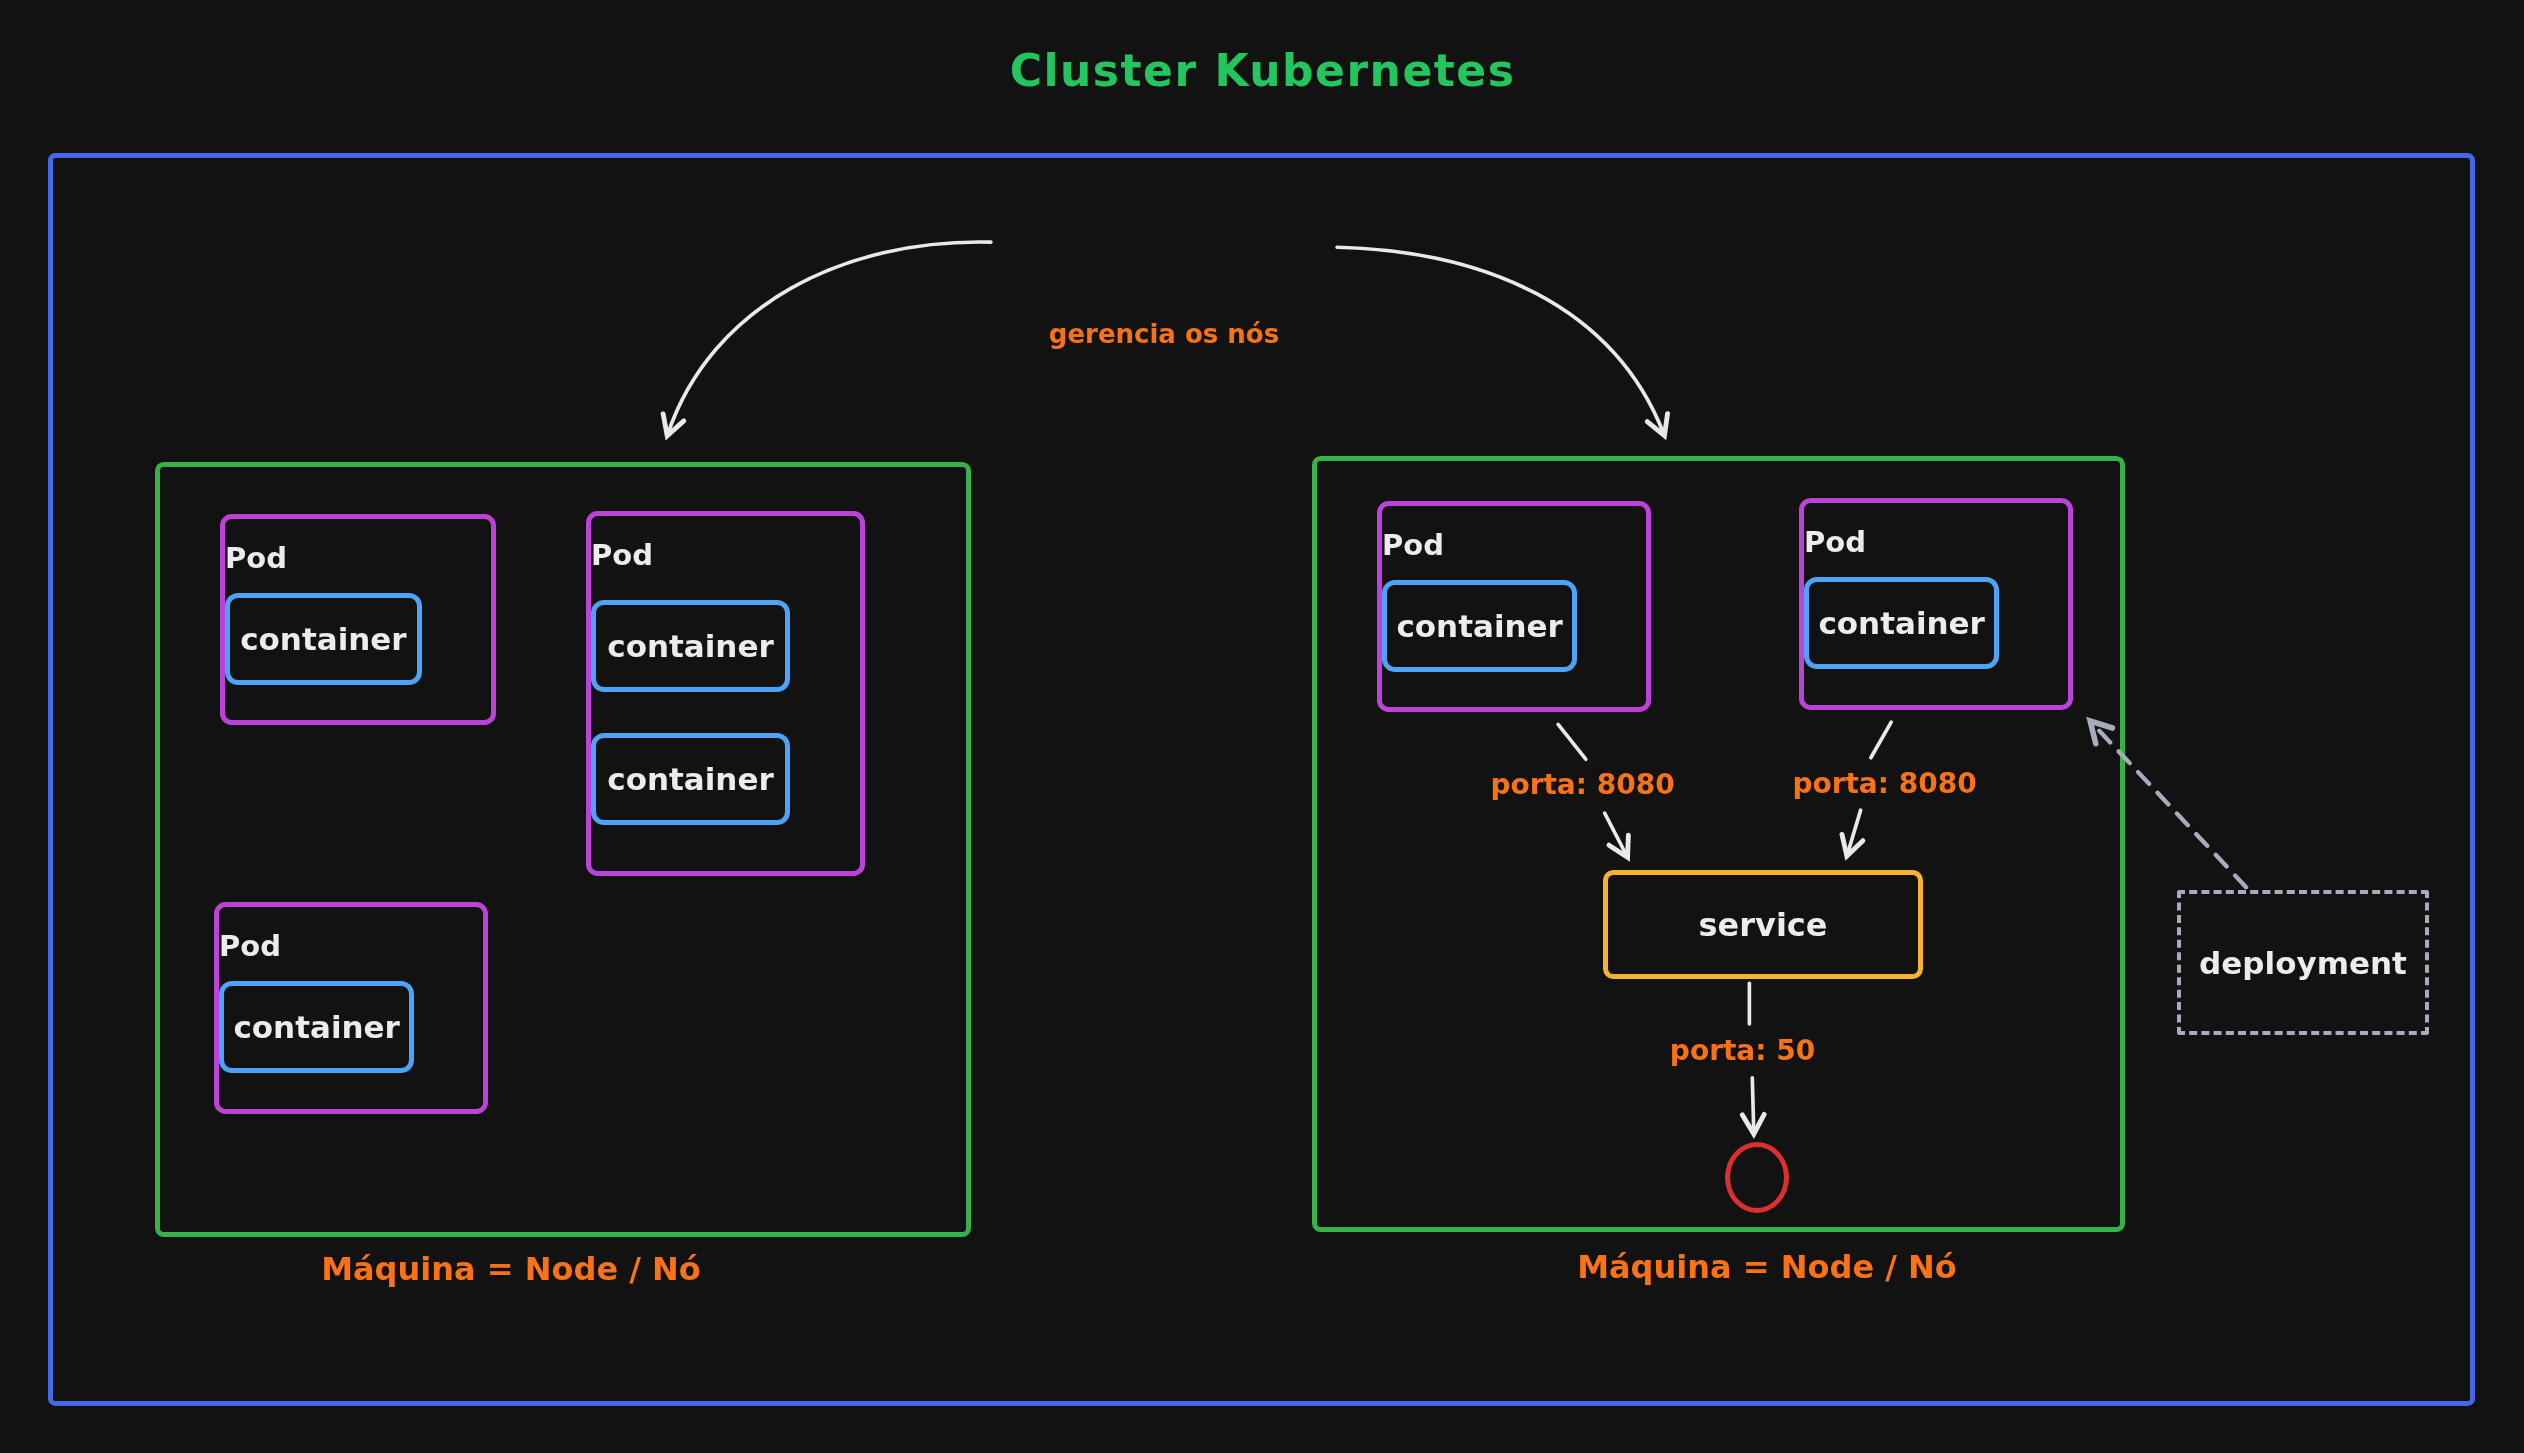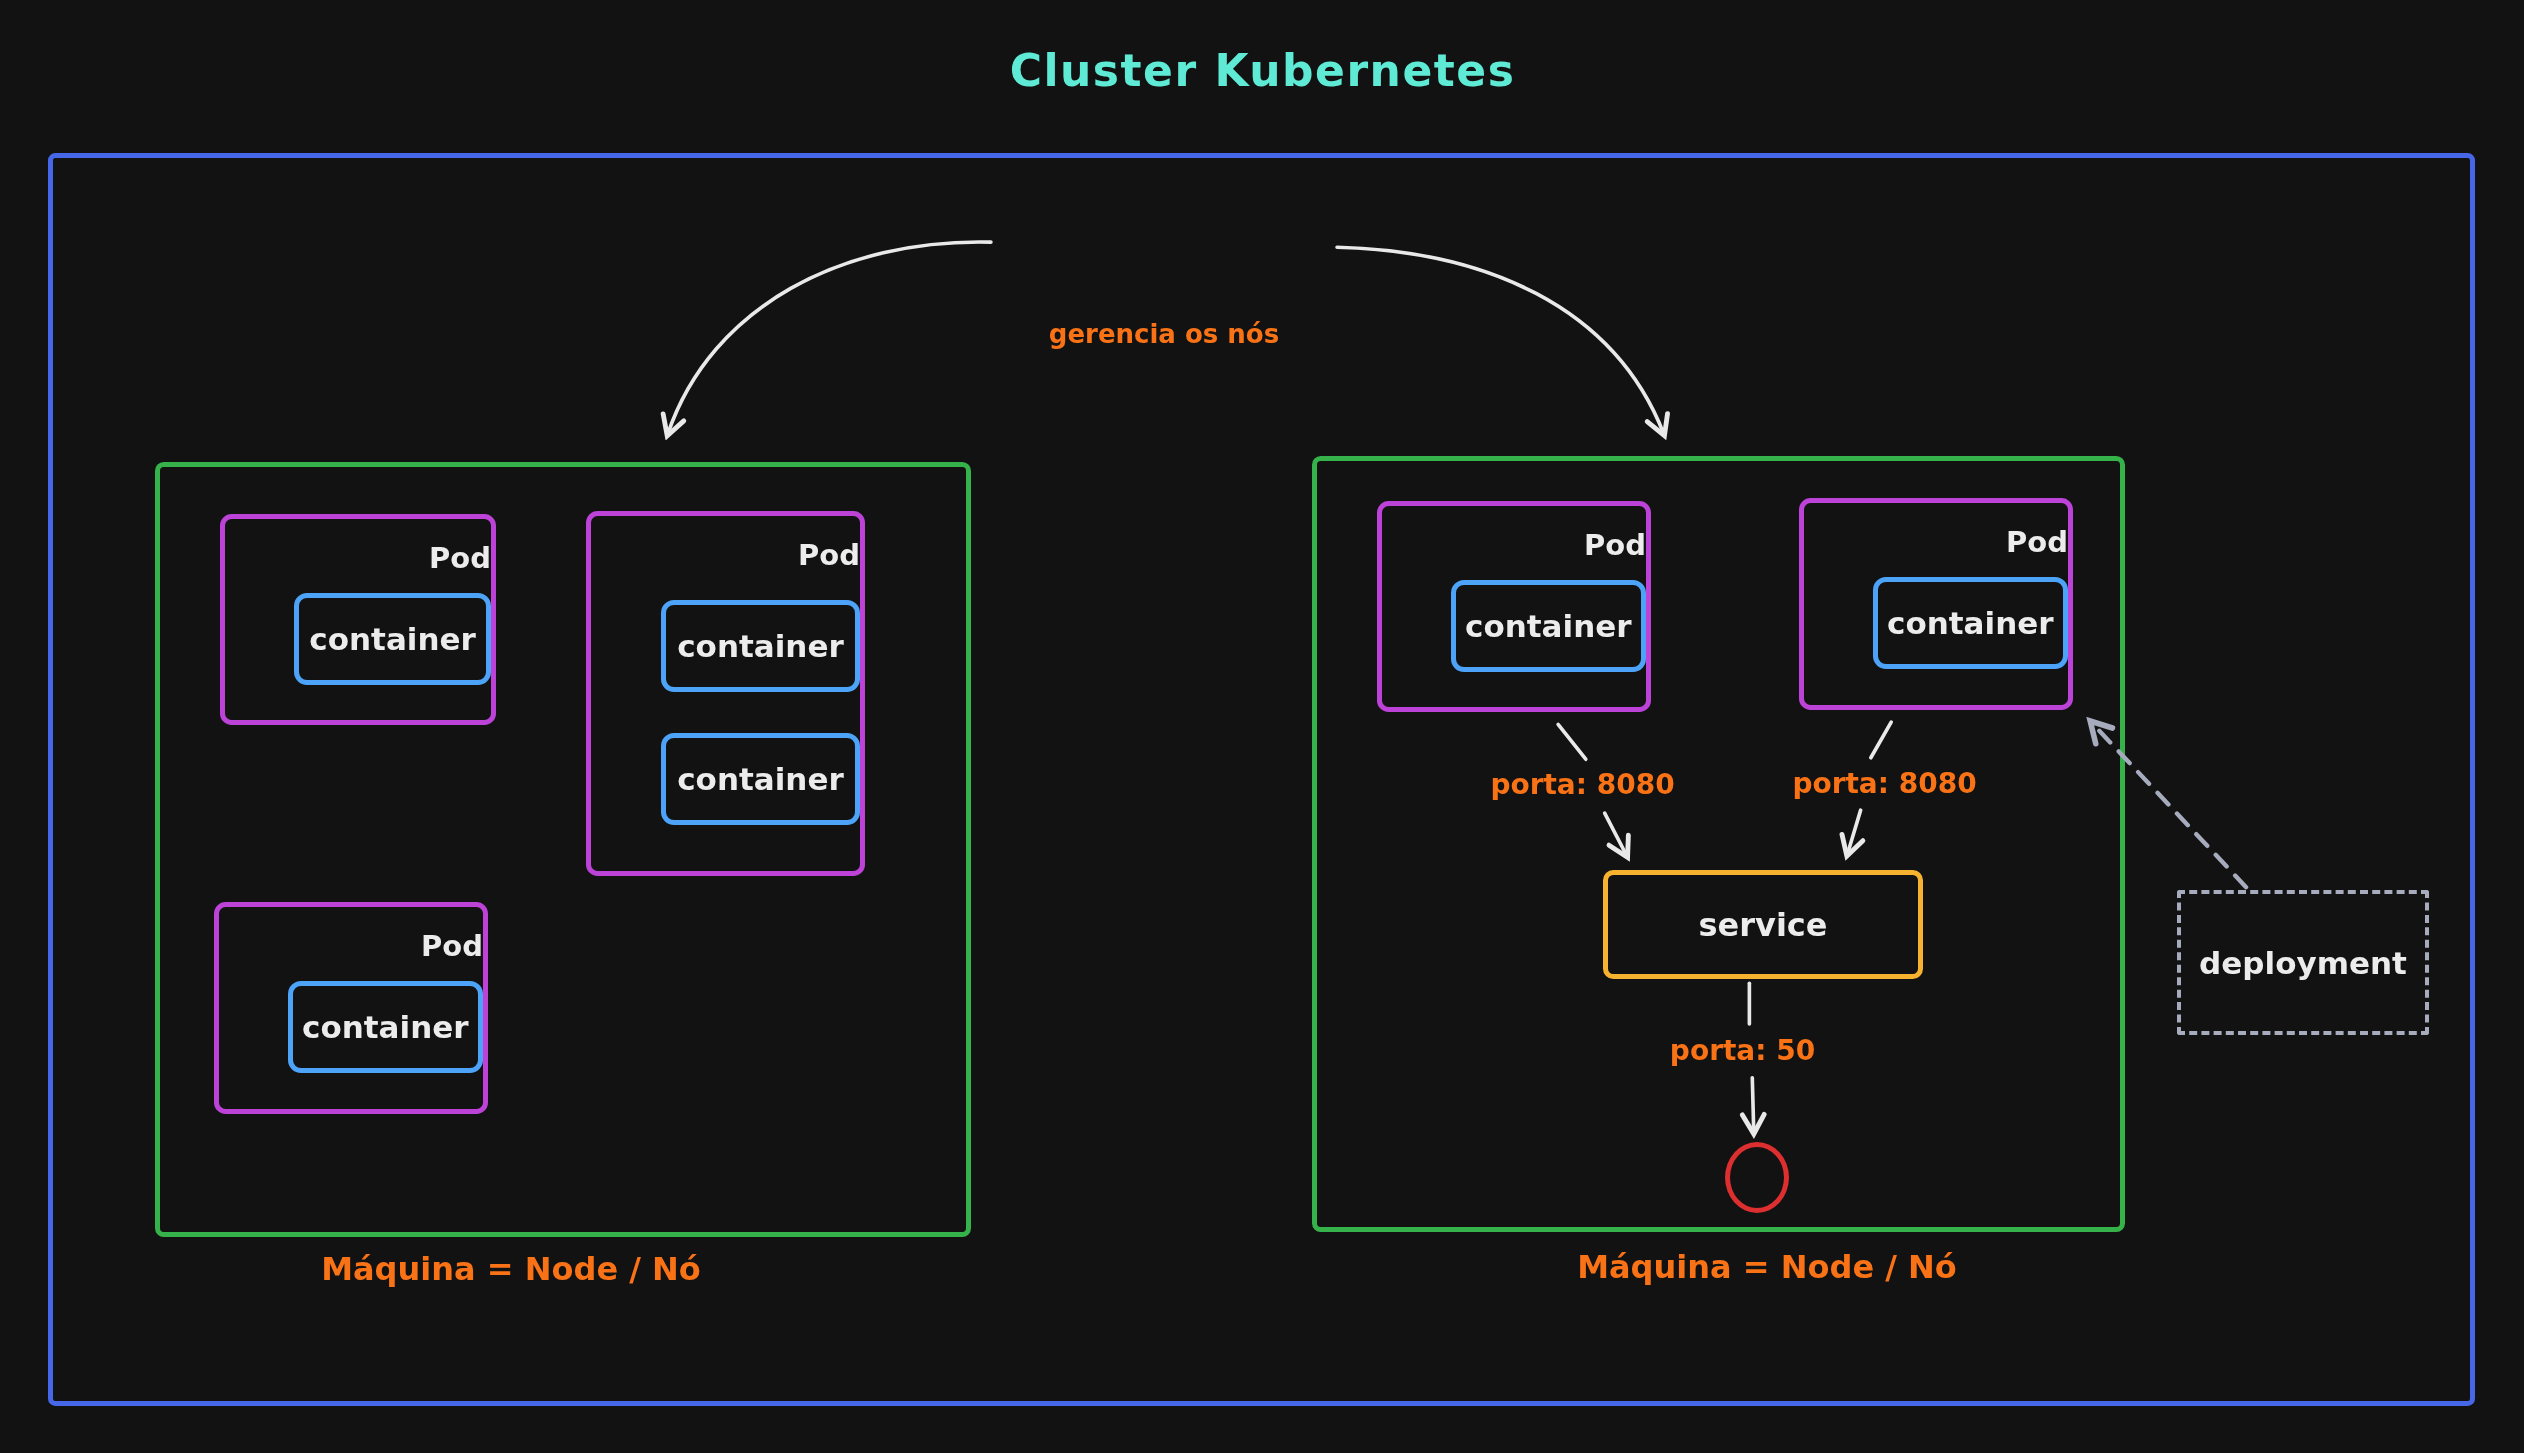--- a/index.html
+++ b/index.html
@@ -4,29 +4,29 @@
 <style>
   html,body{margin:0;padding:0;background:#121212;}
   .stage{
     position:relative;width:2525px;height:1453px;background:#121212;overflow:hidden;
     font-family:"DejaVu Sans","Liberation Sans",sans-serif;color:#ececec;
   }
   .box{position:absolute;border-style:solid;background:transparent;box-sizing:border-box;}
   .center-text{display:flex;align-items:center;justify-content:center;text-align:center;}
   .title{
     position:absolute;left:0;right:0;top:45px;text-align:center;
-    font-size:44px;font-weight:bold;letter-spacing:1.5px;color:#5eead4;
+    font-size:44px;font-weight:bold;letter-spacing:1.5px;color:#22c55e;
   }
   .cluster{border-width:5.1px;border-radius:7.3px;border-color:#4667e8;}
   .control-panel{border-width:6.5px;border-radius:13px;border-color:#f0720e;font-size:32px;font-weight:bold;}
   .caption{position:absolute;text-align:center;font-weight:bold;color:#f97316;}
   .node{border-width:5.1px;border-radius:8.7px;border-color:#36b24a;}
   .pod{
     border-width:5.1px;border-radius:11.6px;border-color:#bc42d8;
-    display:flex;flex-direction:column;align-items:flex-end;
+    display:flex;flex-direction:column;align-items:flex-start;
   }
   .pod-title{font-size:29px;font-weight:bold;margin-top:22px;}
   .container-box{
     width:74%;height:92px;border:5.1px solid #4da3f7;border-radius:13px;
     display:flex;align-items:center;justify-content:center;
     font-size:31px;font-weight:bold;box-sizing:border-box;flex:none;
   }
   .service{border-width:5.8px;border-radius:10.2px;border-color:#f7b32f;font-size:32px;font-weight:bold;}
   .endpoint{border:5.8px solid #dd2f2f;border-radius:50%;}
   .deployment{border-width:4.4px;border-color:#a6abbd;border-style:dashed;border-radius:2.9px;font-size:31px;font-weight:bold;}

